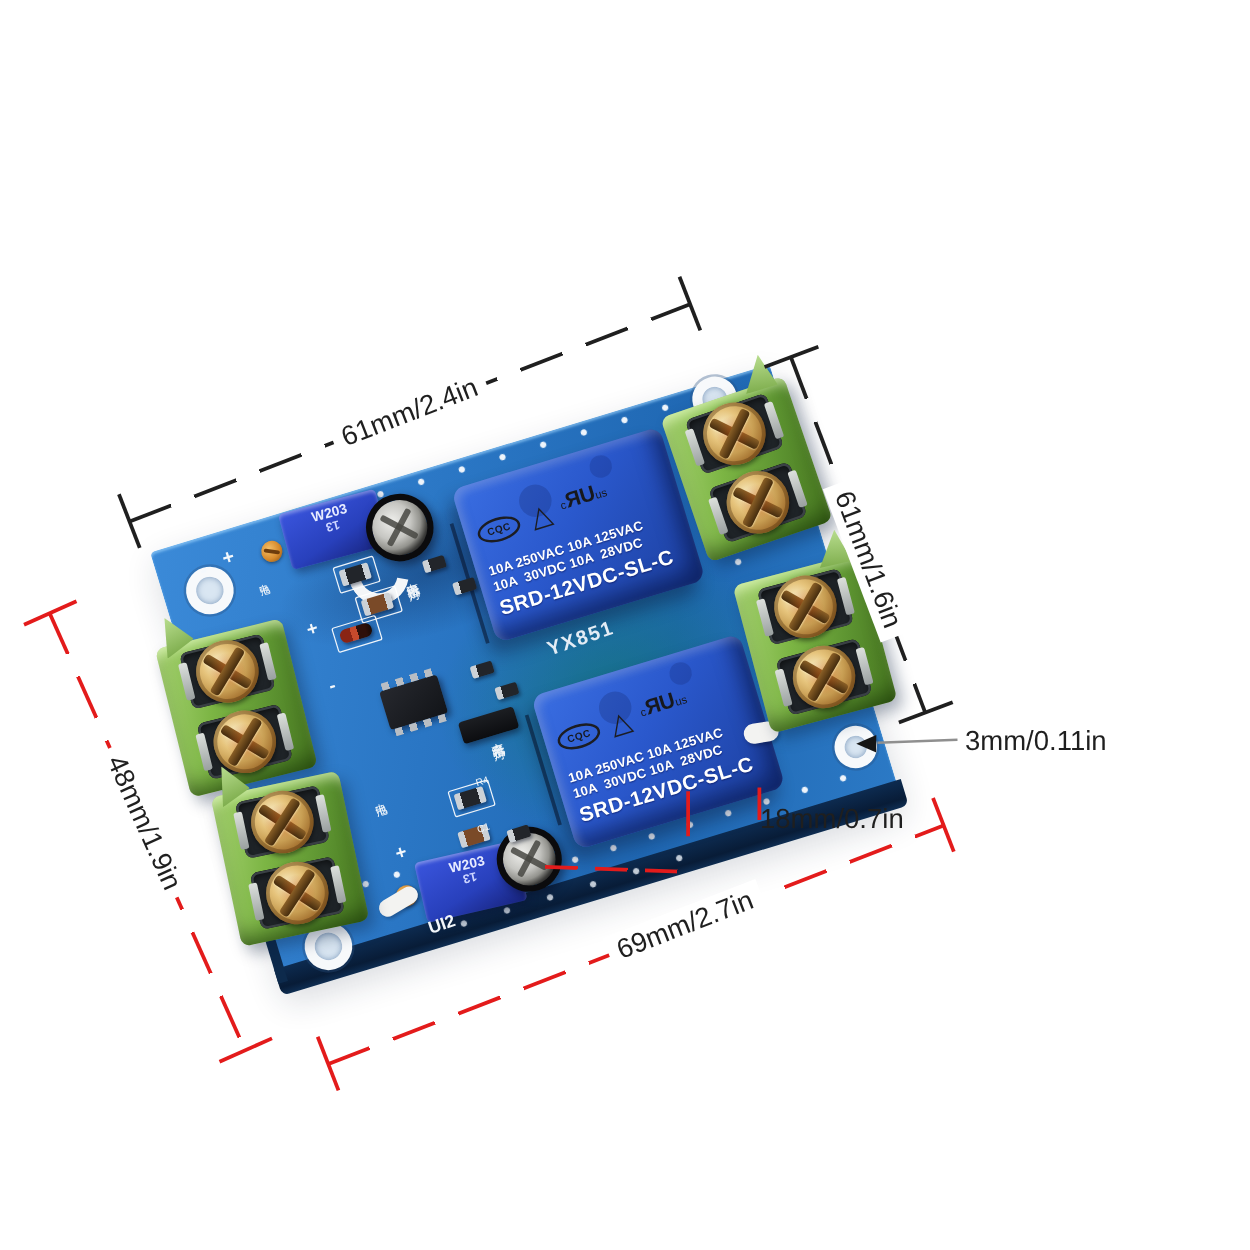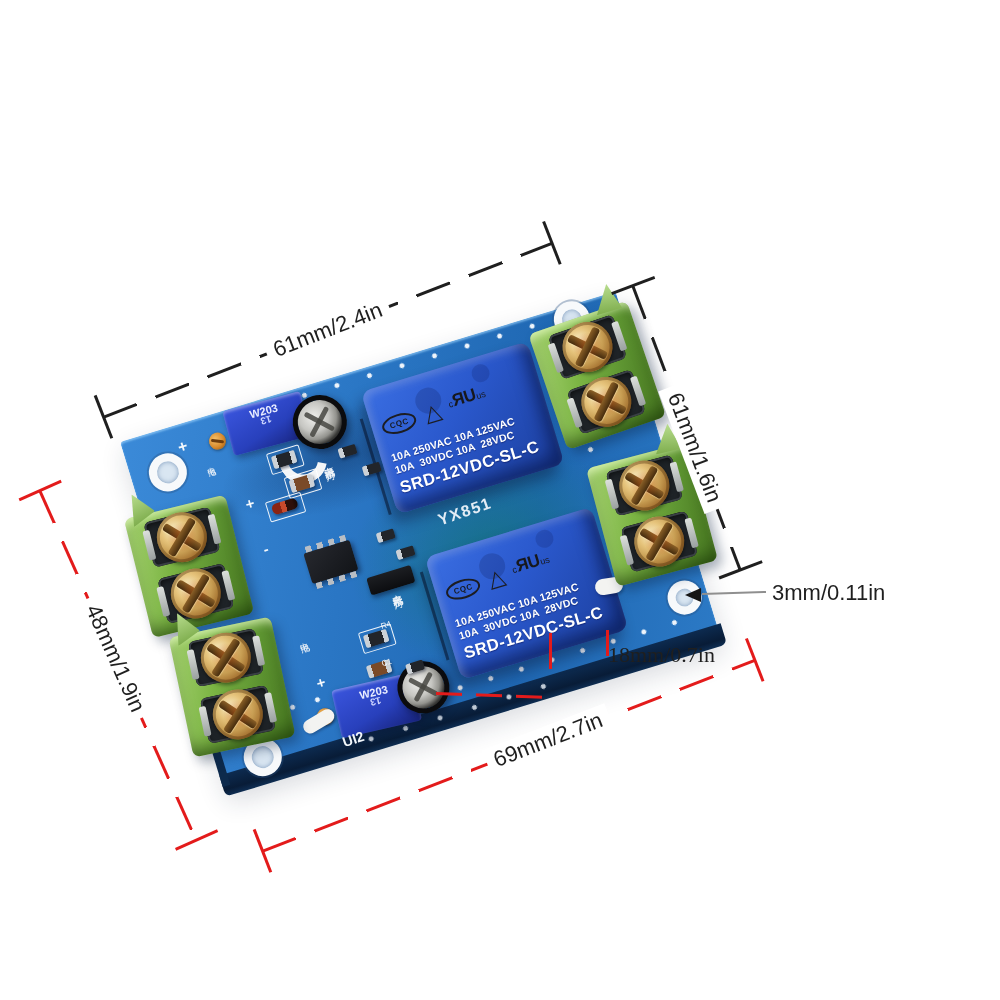--- a/index.html
+++ b/index.html
@@ -300,19 +300,19 @@
   <div class="dim" style="--c:#e31b1b;left:262px;top:851px;width:529px;transform:rotate(-21.2deg);">
     <div class="dline"></div>
     <div class="tick t0"></div>
     <div class="tick t1"></div>
     <div class="dlabel" style="left:58%;">69mm/2.7in</div>
   </div>
 
   <div class="rtick" style="left:549px;top:633px;height:36px;"></div>
   <div class="rtick" style="left:606px;top:630px;height:26px;"></div>
   <div class="rdash" style="left:436px;top:694px;width:114px;transform:rotate(2deg);"></div>
-  <div class="freelabel" style="left:608px;top:642px;font-family:Liberation Serif, serif;">18mm/0.7in</div>
+  <div class="freelabel" style="left:608px;top:642px;">18mm/0.7in</div>
 
   <div class="harrow" style="left:685px;top:588px;"></div>
   <div class="gline" style="left:702px;top:592px;width:64px;transform:rotate(-2deg);"></div>
   <div class="freelabel" style="left:772px;top:580px;">3mm/0.11in</div>
 
 </div>
 
 </body></html>

